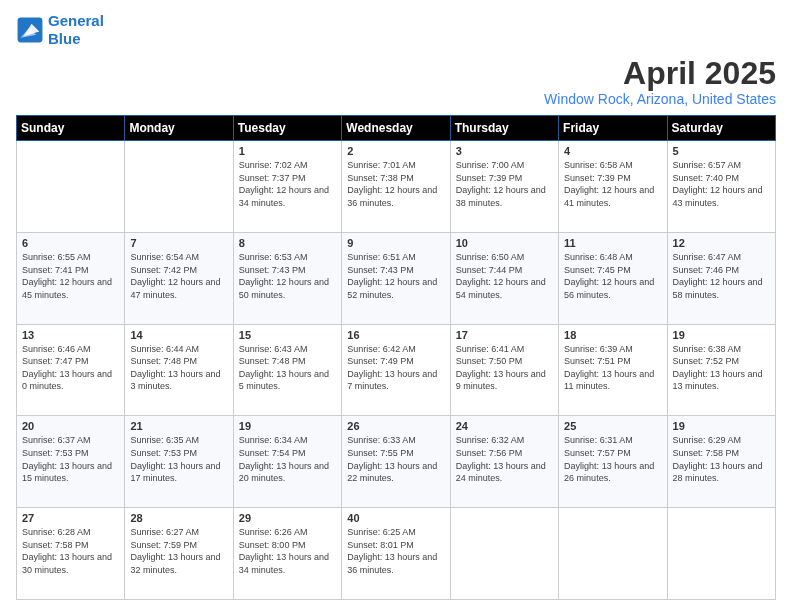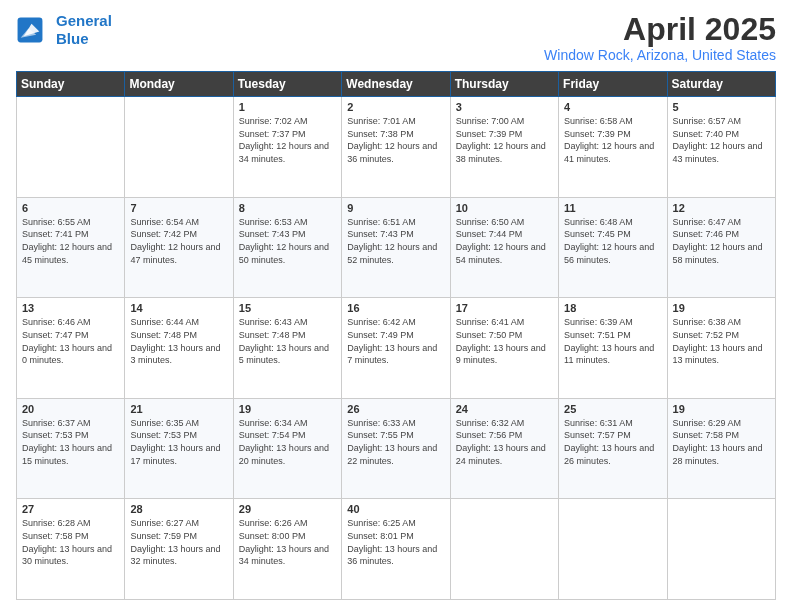--- a/index.html
+++ b/index.html
@@ -19,41 +19,42 @@
     }
     .header {
       display: flex;
       align-items: flex-start;
       justify-content: space-between;
       margin-bottom: 8px;
     }
     .logo {
       display: flex;
       align-items: center;
-      gap: 12px;
+      gap: 4px;
     }
     .logo-text {
       font-size: 15px;
       font-weight: bold;
       color: #333;
       line-height: 1.2;
     }
     .logo-text span { color: #2176c7; }
     .logo-icon {
       width: 28px;
       height: 28px;
     }
     .header-right {
       text-align: right;
     }
     .title {
       font-size: 32px;
       font-weight: bold;
       color: #333;
       line-height: 1.1;
+      margin-top: 44px;
     }
     .subtitle {
       font-size: 14px;
       color: #3b82f6;
     }
     .calendar {
       flex: 1;
       border: 1px solid #ccc;
       border-collapse: collapse;
       width: 100%;
@@ -84,21 +85,21 @@
       margin-bottom: 2px;
     }
     .day-info {
       font-size: 9px;
       color: #444;
       line-height: 1.4;
     }
     .empty { background: #f9f9f9; }
     tr:nth-child(even) td { background: #f7f9fc; }
     tr:nth-child(odd) td { background: #fff; }
-    .calendar thead tr th { background: #404040; }
+    .calendar thead tr th { background: #000000; }
   </style>
 </head>
 <body>
 
 <div class="page">
   <div class="header">
     <div class="logo">
       <svg class="logo-icon" viewBox="0 0 36 36">
         <rect x="2" y="2" width="32" height="32" rx="4" fill="#2176c7"></rect>
         <polygon points="10,26 20,10 30,20" fill="white" opacity="0.9"></polygon>

